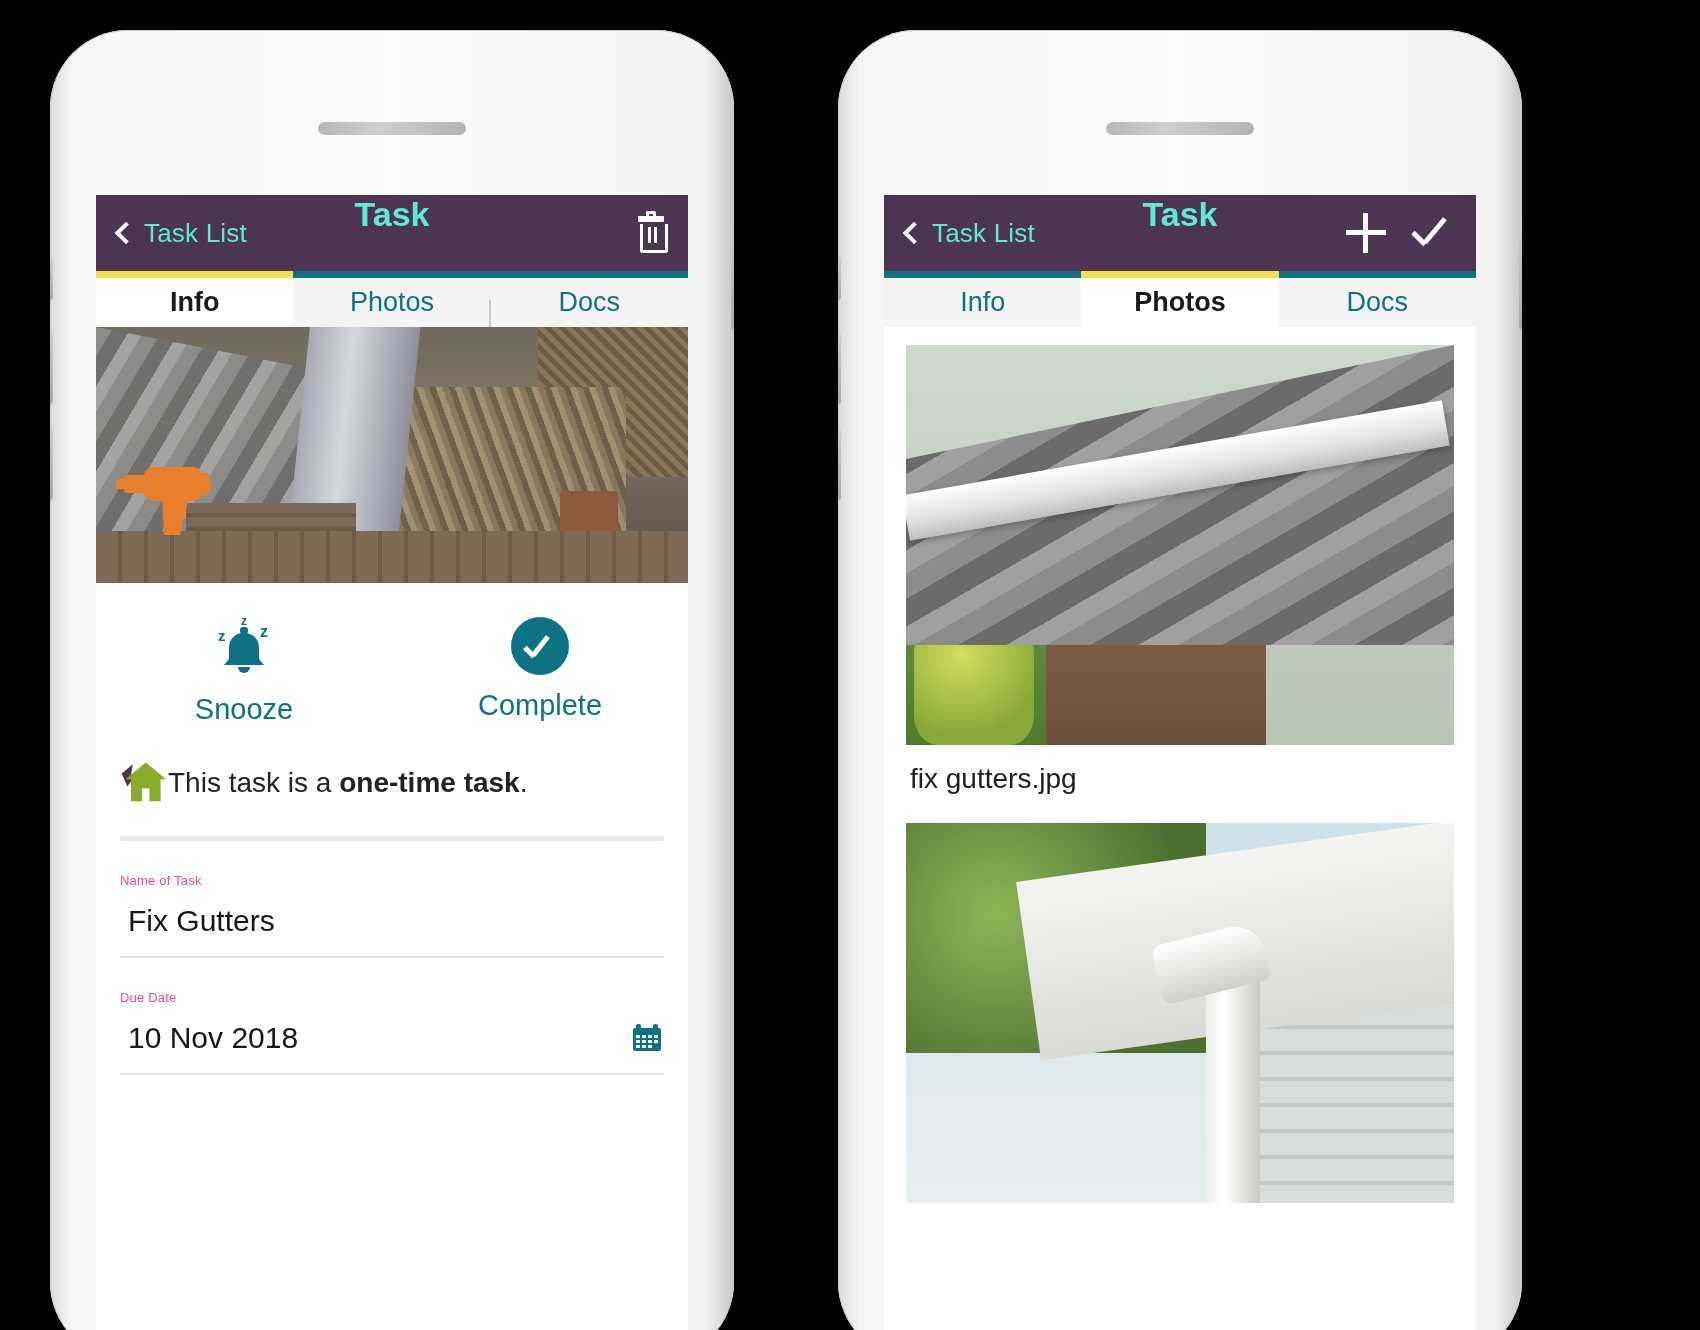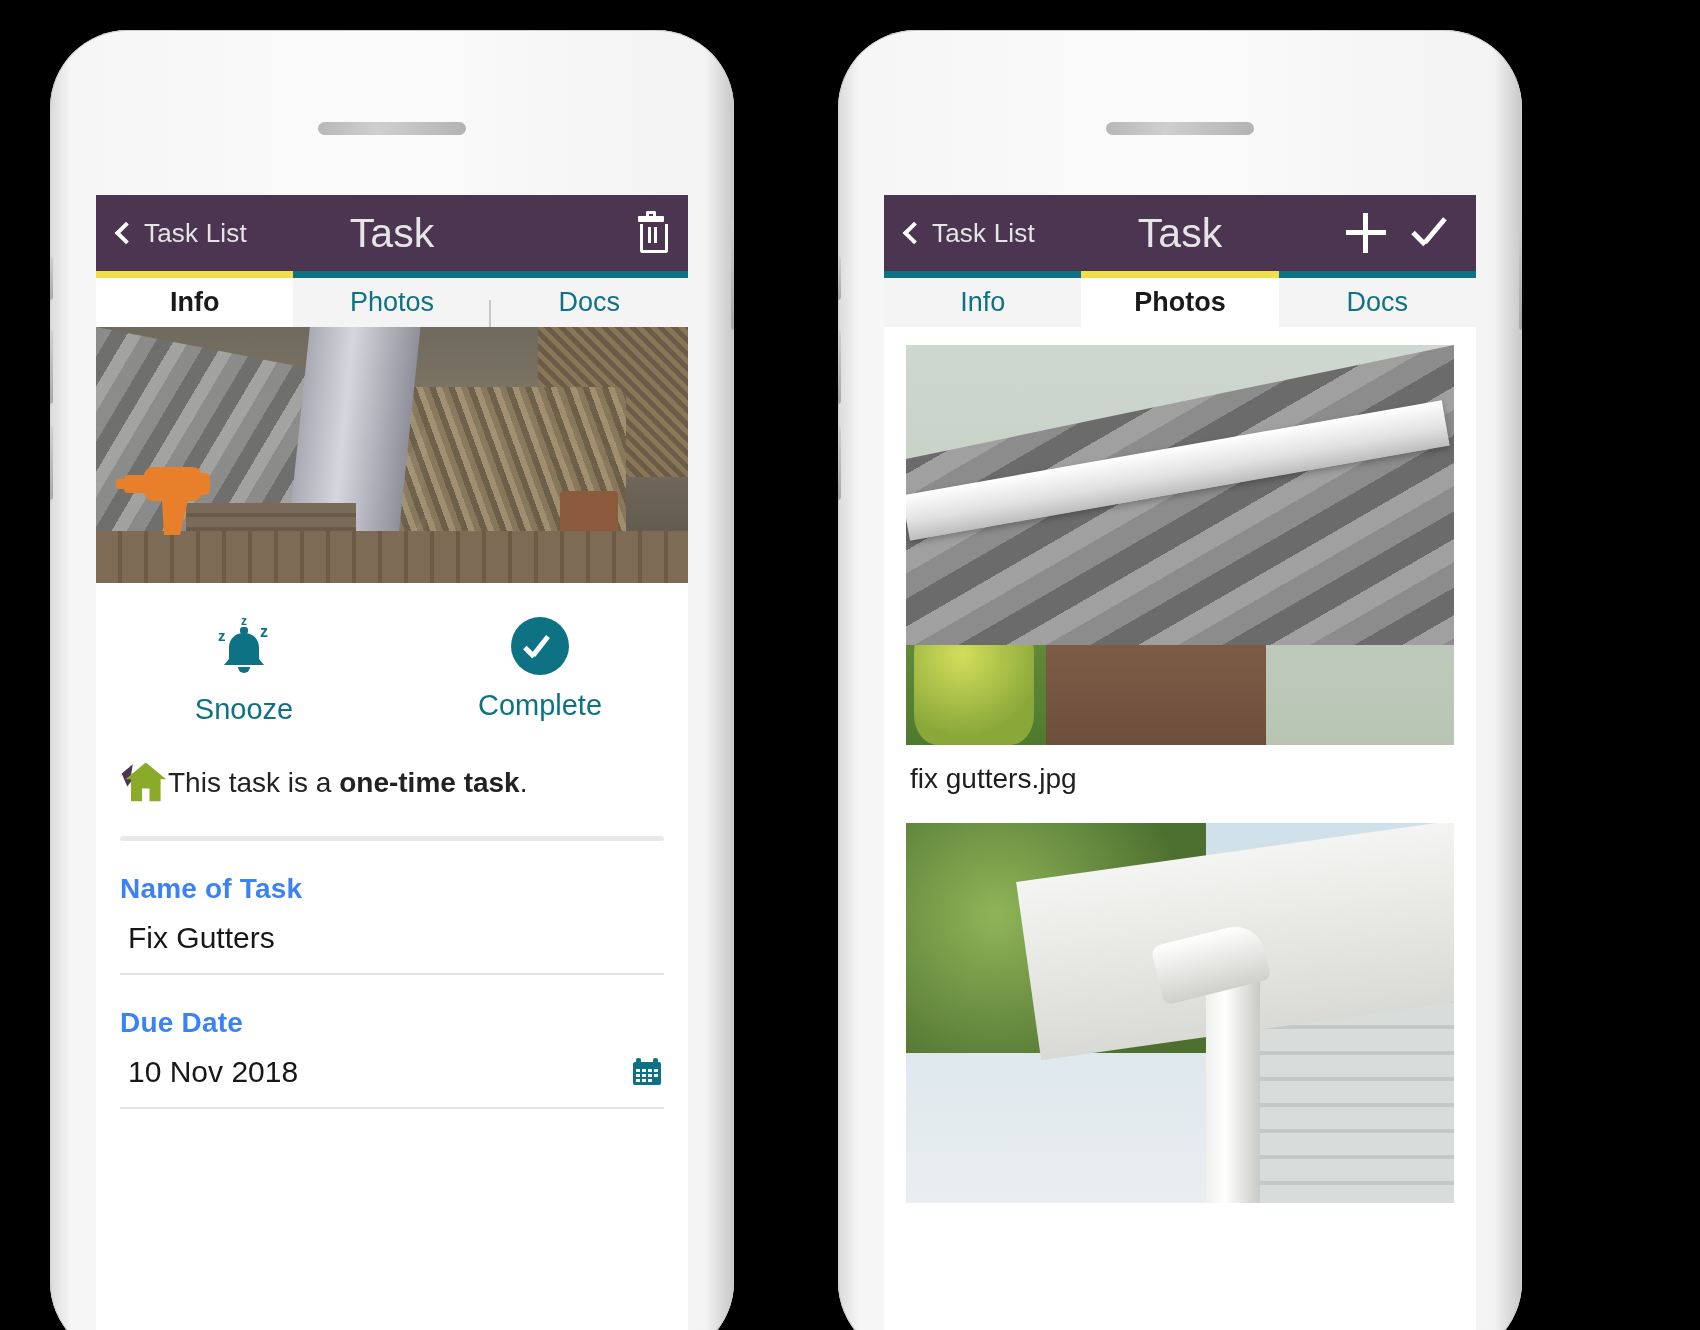--- a/index.html
+++ b/index.html
@@ -50,34 +50,34 @@
     width: 592px; height: 1165px;
     background: #ffffff;
     overflow: hidden;
   }
 
   
   .navbar {
     position: relative;
     height: 76px;
     background: #4c3551;
-    display: flex; align-items: center;
+    display: flex; 
     padding: 0 22px;
-    color: #e5e5e5;
+    color: #5eead4;
   }
   .nav-back { display: flex; align-items: center; gap: 10px; cursor: pointer; }
   .chev-left {
     display: inline-block; width: 16px; height: 16px;
     border-left: 4px solid #fff; border-bottom: 4px solid #fff;
     transform: rotate(45deg);
   }
   .nav-back-label { font-size: 26px; letter-spacing: .2px; }
   .nav-title {
     position: absolute; left: 0; right: 0; text-align: center;
-    font-size: 41px; font-weight: 400; pointer-events: none;
+    font-size: 34px; font-weight: 700; pointer-events: none;
   }
   .nav-right { margin-left: auto; display: flex; align-items: center; gap: 26px; z-index: 2; }
 
   .icon-trash { width: 30px; height: 34px; position: relative; cursor: pointer; }
   .icon-trash::before {
     content:""; position:absolute; top:0; left:2px; width:26px; height:6px;
     background:#fff; border-radius:1px;
   }
   .icon-trash::after {
     content:""; position:absolute; top:8px; left:4px; width:22px; height:26px;
@@ -202,21 +202,21 @@
   }
   .onetime-text { font-size: 28px; color:#222; }
   .onetime-text b { font-weight:700; }
 
   .hr {
     height: 5px; background:#e8e8e8; margin: 6px 24px 0; border-radius:3px;
   }
 
   .field { padding: 32px 24px 0; }
   .field-label {
-    font-size: 28px; font-weight:700; color:#3b82f6; letter-spacing:.2px;
+    font-size: 13px; font-weight:400; color:#ec4899; letter-spacing:.2px;
   }
   .field-row {
     display:flex; align-items:center; justify-content:space-between;
     padding: 16px 2px 18px 8px;
     border-bottom: 2px solid #e2e2e2;
   }
   .field-value { font-size: 30px; color:#171717; }
   .icon-cal { width: 30px; height: 28px; position:relative; }
   .chev-down {
     width:20px; height:20px; border-right:5px solid #0d7384; border-bottom:5px solid #0d7384;

